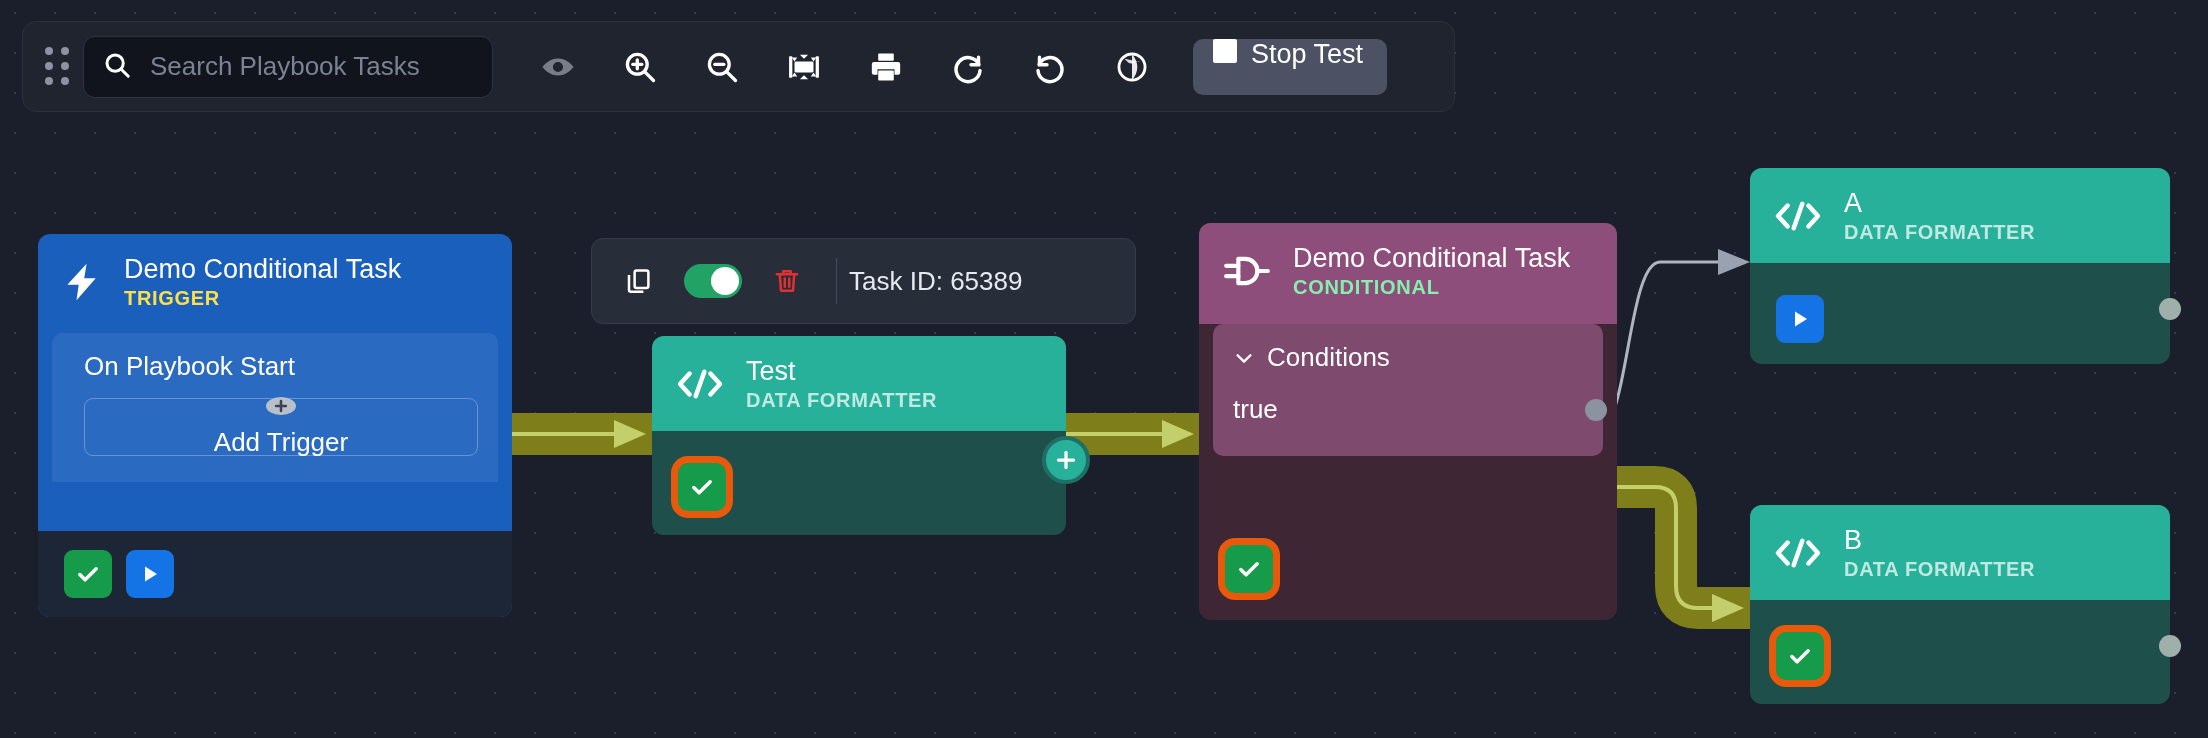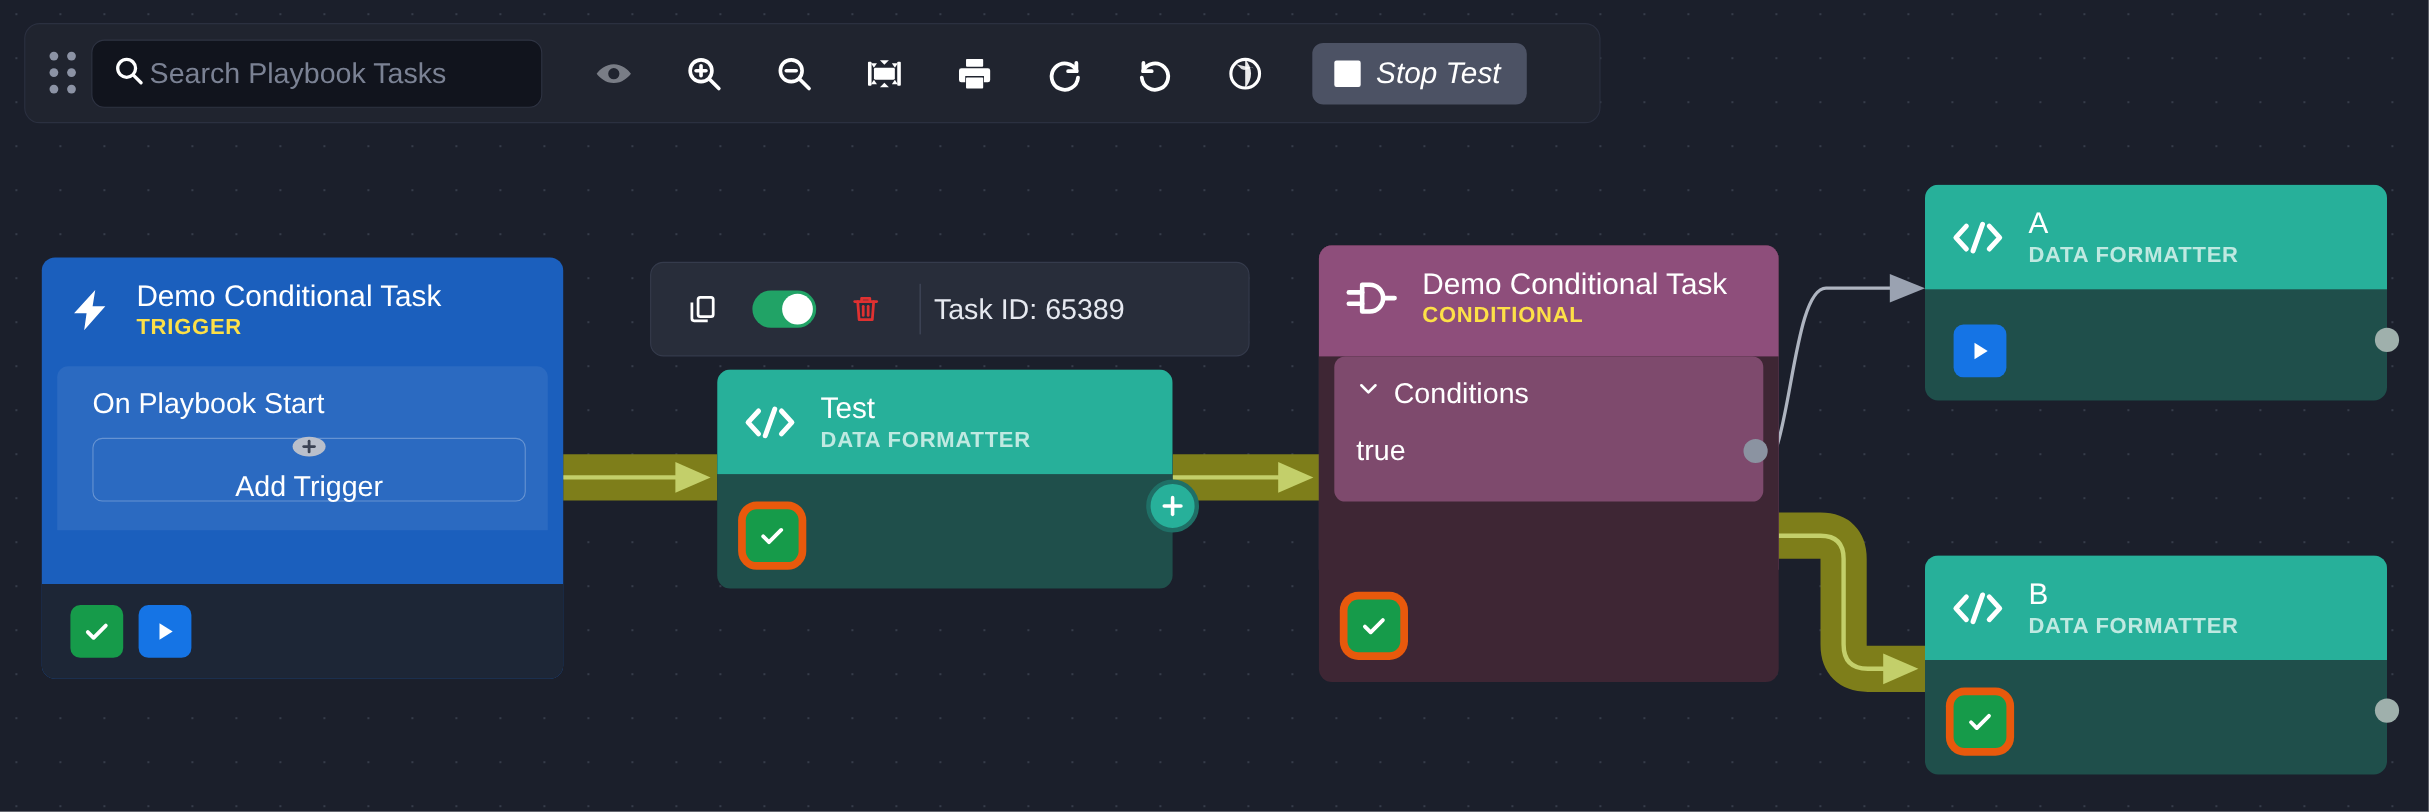--- a/index.html
+++ b/index.html
@@ -60,21 +60,21 @@
 
   .search-box {
     width: 410px;
     height: 62px;
     background: #11141d;
     border: 1px solid #2e3342;
     border-radius: 12px;
     display: flex;
     align-items: center;
     padding: 0 18px;
-    gap: 4px;
+    gap: 18px;
   }
   .search-box svg { flex: 0 0 auto; }
   .search-input {
     flex: 1 1 auto;
     background: transparent;
     border: none;
     outline: none;
     color: #d8dce6;
     font-size: 26px;
     font-family: "Liberation Sans", sans-serif;
@@ -101,24 +101,22 @@
   .tool-btn.dim svg { opacity: 0.45; }
 
   .stop-btn {
     margin-left: 20px;
     height: 56px;
     padding: 0 24px 0 20px;
     background: #4c5264;
     border: none;
     border-radius: 10px;
     display: flex;
-    align-items: center;
     gap: 14px;
     cursor: pointer;
-    font-style: italic;
   }
   .stop-btn .sq {
     width: 24px; height: 24px; background: #fff; border-radius: 2px; display: block;
   }
   .stop-btn .lbl {
     color: #ffffff;
     font-size: 27px;
     font-family: "Liberation Sans", sans-serif;
     white-space: nowrap;
   }
@@ -270,30 +268,30 @@
   .df-body { height: 112px; display: flex; align-items: center; padding-left: 26px; gap: 14px; }
 
   .node-input { left: 652px; top: 336px; width: 414px; height: 199px; }
   .node-a { left: 1750px; top: 168px; width: 420px; height: 196px; }
   .node-b { left: 1750px; top: 505px; width: 420px; height: 199px; }
 
   
   .conditional { left: 1199px; top: 223px; width: 418px; height: 397px; }
   .conditional .node-inner { background: #3e2634; }
   .conditional .node-head { background: #8e4e7b; padding-bottom: 26px; }
-  .conditional .node-sub { color: #fde047; }
+  .conditional .node-sub { color: #86efac; }
   .cond-body {
     margin: 0 14px;
     background: rgba(255,255,255,0.06);
     border-radius: 10px;
     padding: 14px 0 20px 0;
     background-color: #7e4a6d;
   }
   .cond-head-row {
-    display: flex; align-items: flex-start; gap: 12px;
+    display: flex; align-items: flex-end; gap: 12px;
     padding: 4px 20px 10px 20px;
     cursor: pointer;
   }
   .cond-head-row .lbl { color: #ffffff; font-size: 26px; font-family: "Liberation Sans", sans-serif; }
   .cond-row {
     position: relative;
     display: flex; align-items: center;
     padding: 11px 20px;
   }
   .cond-row .lbl { color: #ffffff; font-size: 26px; font-family: "Liberation Sans", sans-serif; }

